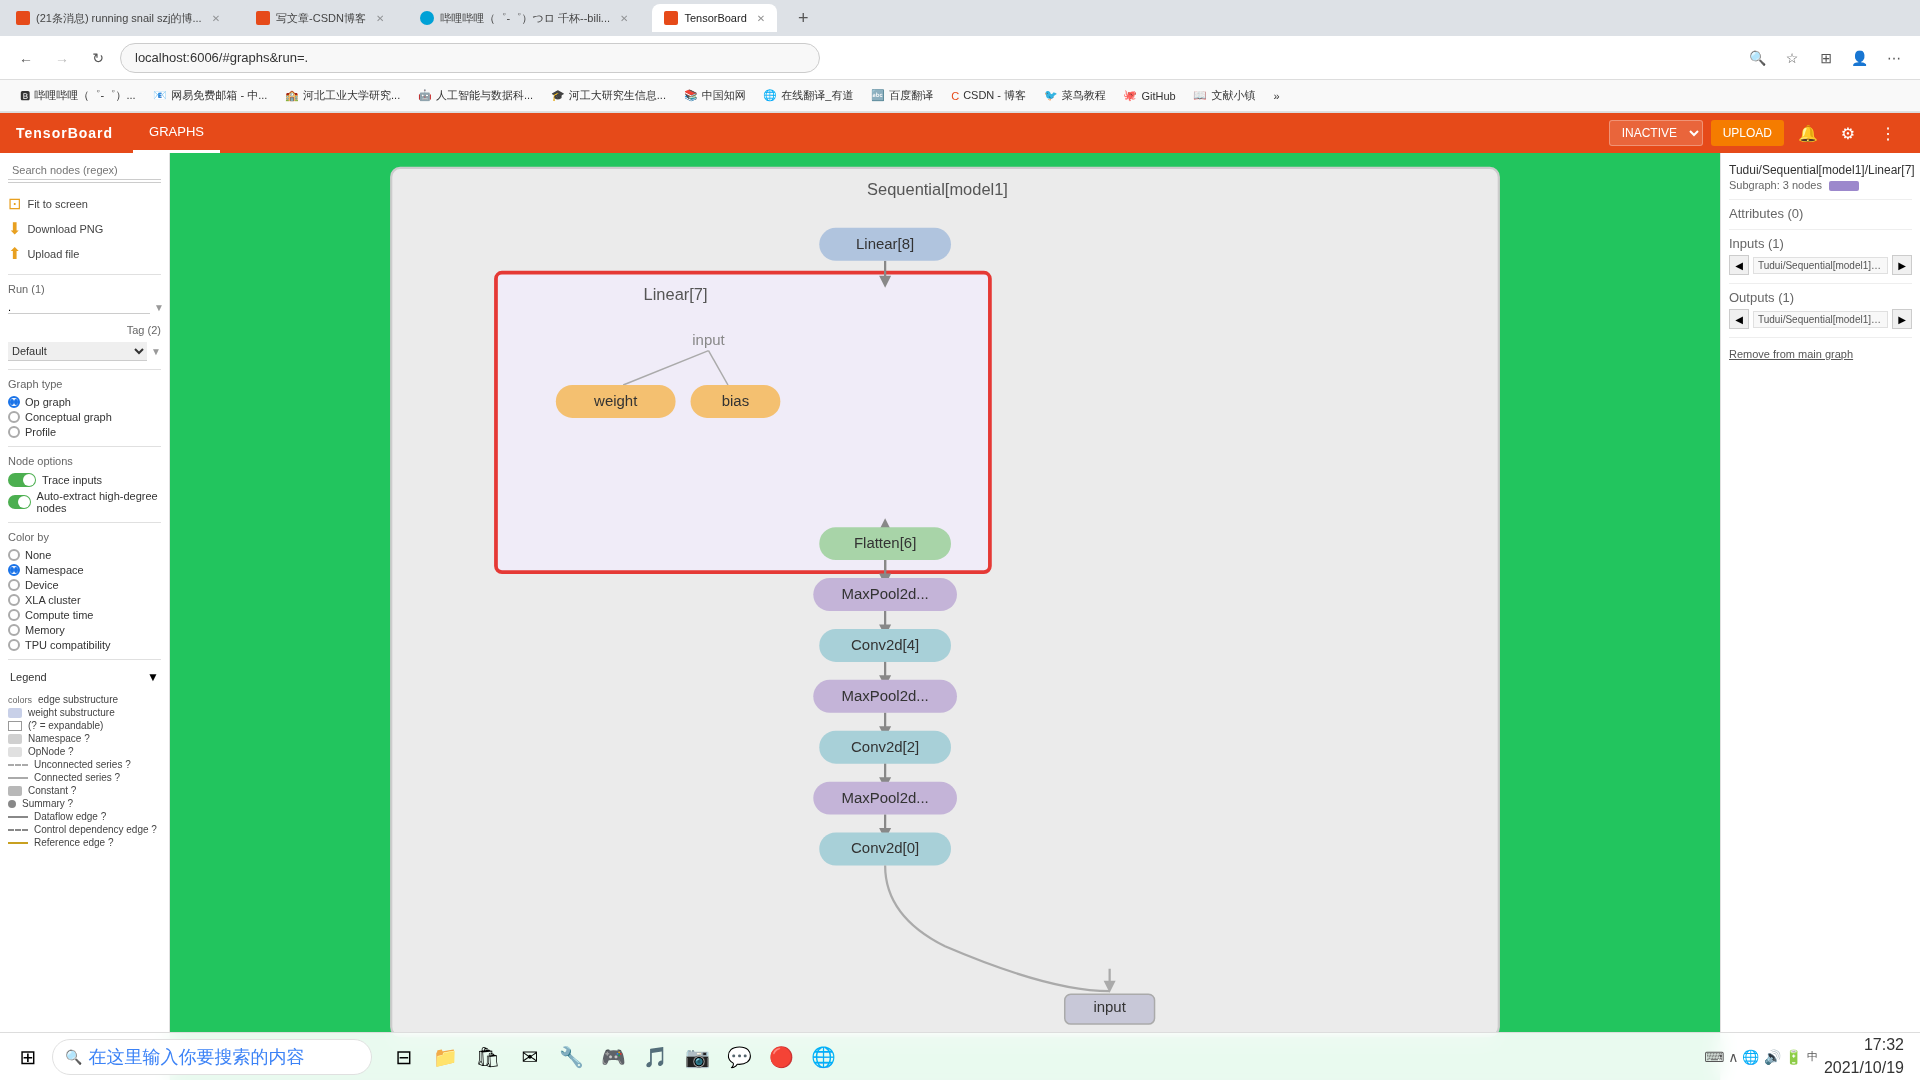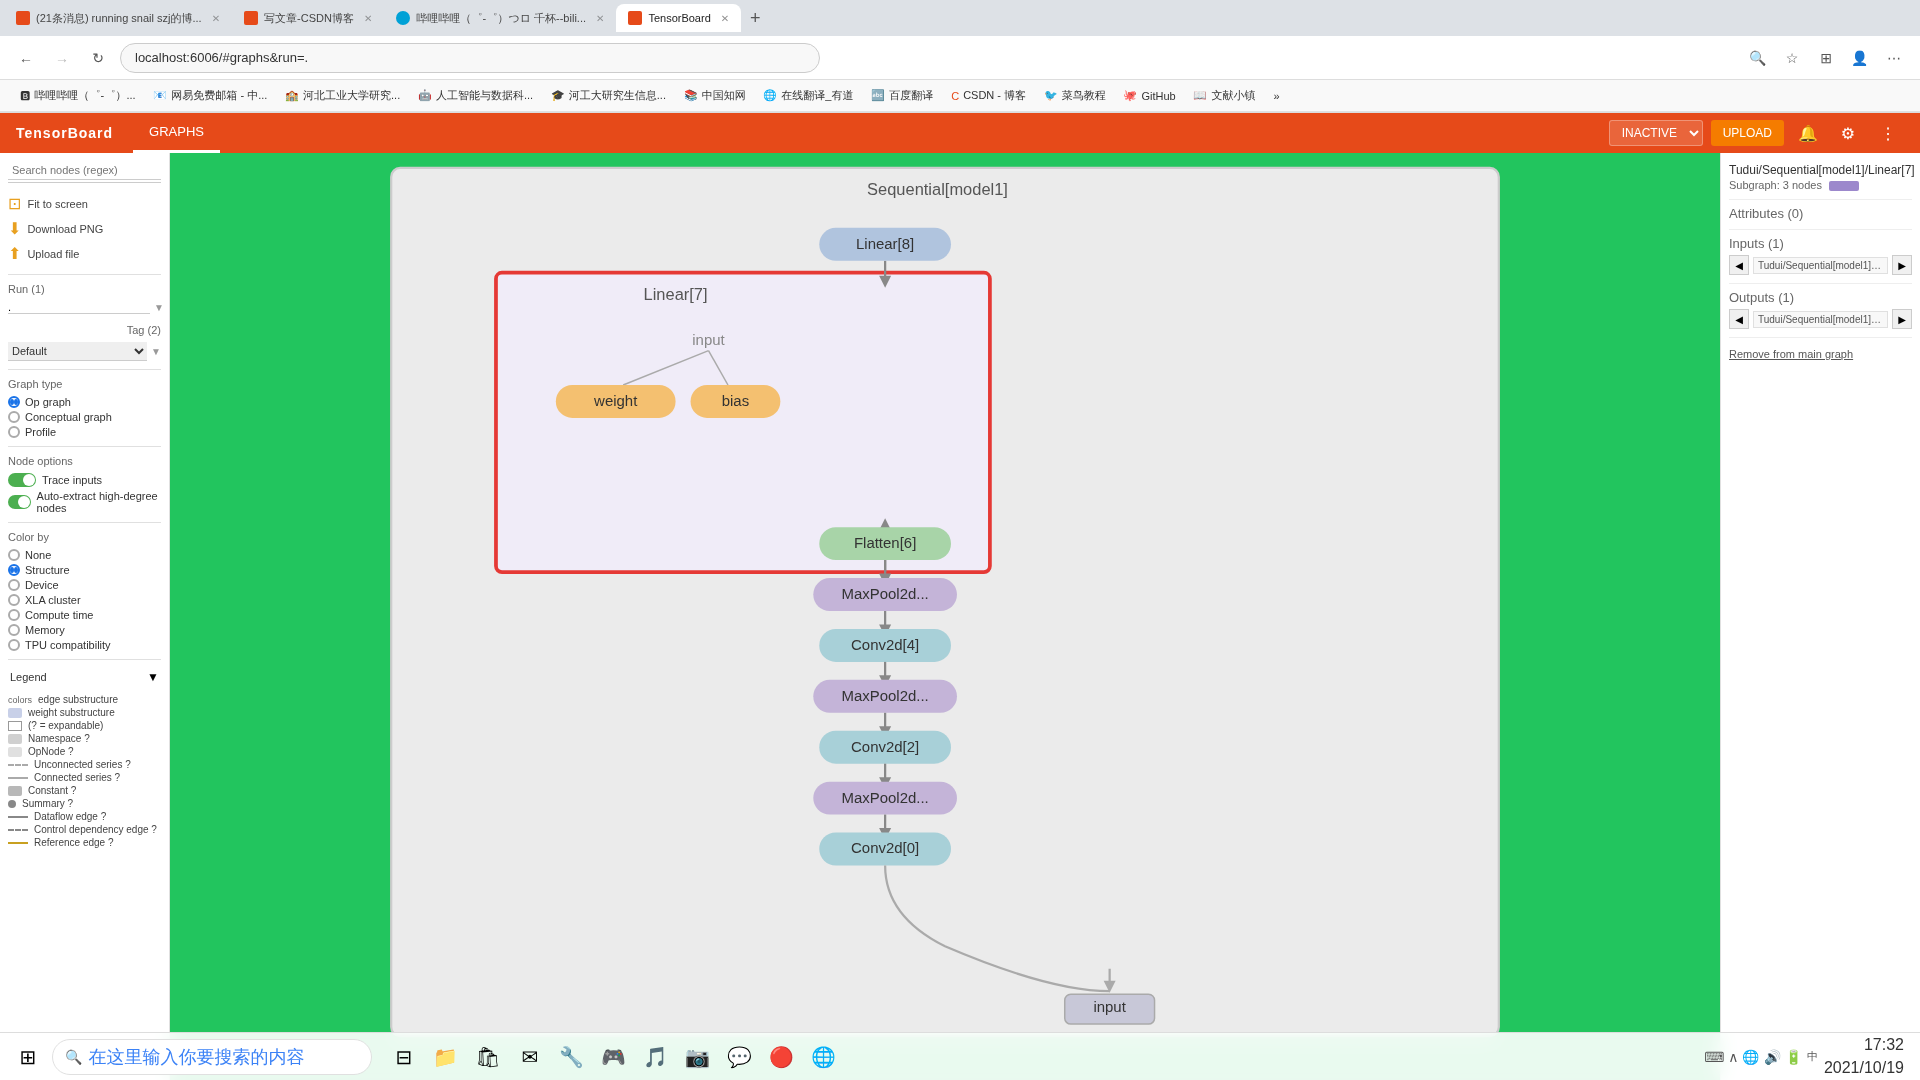--- a/index.html
+++ b/index.html
@@ -1,20 +1,20 @@
 <!DOCTYPE html>
 <html><head>
   <meta charset="utf-8">
   <style>
     * { box-sizing: border-box; margin: 0; padding: 0; }
     body { font-family: 'Segoe UI', Arial, sans-serif; font-size: 12px; background: #f5f5f5; overflow: hidden; width: 1920px; height: 1080px; }
 
     
     .browser-chrome { background: #f2f2f2; border-bottom: 1px solid #ddd; }
-    .tab-bar { display: flex; align-items: center; height: 36px; background: #dde1e6; padding: 0 4px; gap: 0; }
+    .tab-bar { display: flex; align-items: center; height: 36px; background: #dde1e6; padding: 0 4px; gap: 12px; }
     .tab { display: flex; align-items: center; height: 28px; padding: 0 12px; border-radius: 8px 8px 0 0; font-size: 12px; gap: 6px; max-width: 240px; cursor: pointer; background: #dde1e6; color: #444; }
     .tab.active { background: #fff; color: #222; }
     .tab-favicon { width: 14px; height: 14px; border-radius: 2px; flex-shrink: 0; }
     .tab-close { margin-left: 4px; opacity: 0.5; font-size: 10px; }
     .tab-label { overflow: hidden; text-overflow: ellipsis; white-space: nowrap; font-size: 11px; }
     .tab-new { width: 28px; height: 28px; display: flex; align-items: center; justify-content: center; cursor: pointer; font-size: 18px; color: #555; }
 
     .address-bar-row { display: flex; align-items: center; height: 44px; padding: 4px 12px; gap: 8px; background: #fff; border-bottom: 1px solid #ddd; }
     .nav-btn { width: 28px; height: 28px; display: flex; align-items: center; justify-content: center; border-radius: 50%; cursor: pointer; color: #555; font-size: 14px; }
     .address-input { flex: 1; max-width: 700px; height: 30px; border: 1px solid #ccc; border-radius: 15px; padding: 0 14px; font-size: 13px; background: #f8f8f8; color: #333; }
@@ -305,21 +305,21 @@
         <div class="sidebar-label">Color by</div>
         <div class="radio-group">
           <label class="radio-item">
             <div class="radio-dot"></div>
             <span>None</span>
           </label>
           <label class="radio-item">
             <div class="radio-dot checked">
                 <div style="width:6px;height:6px;background:#1a73e8;border-radius:50%;"></div>
               </div>
-            <span>Structure</span>
+            <span>Namespace</span>
           </label>
           <label class="radio-item">
             <div class="radio-dot"></div>
             <span>Device</span>
           </label>
           <label class="radio-item">
             <div class="radio-dot"></div>
             <span>XLA cluster</span>
           </label>
           <label class="radio-item">

